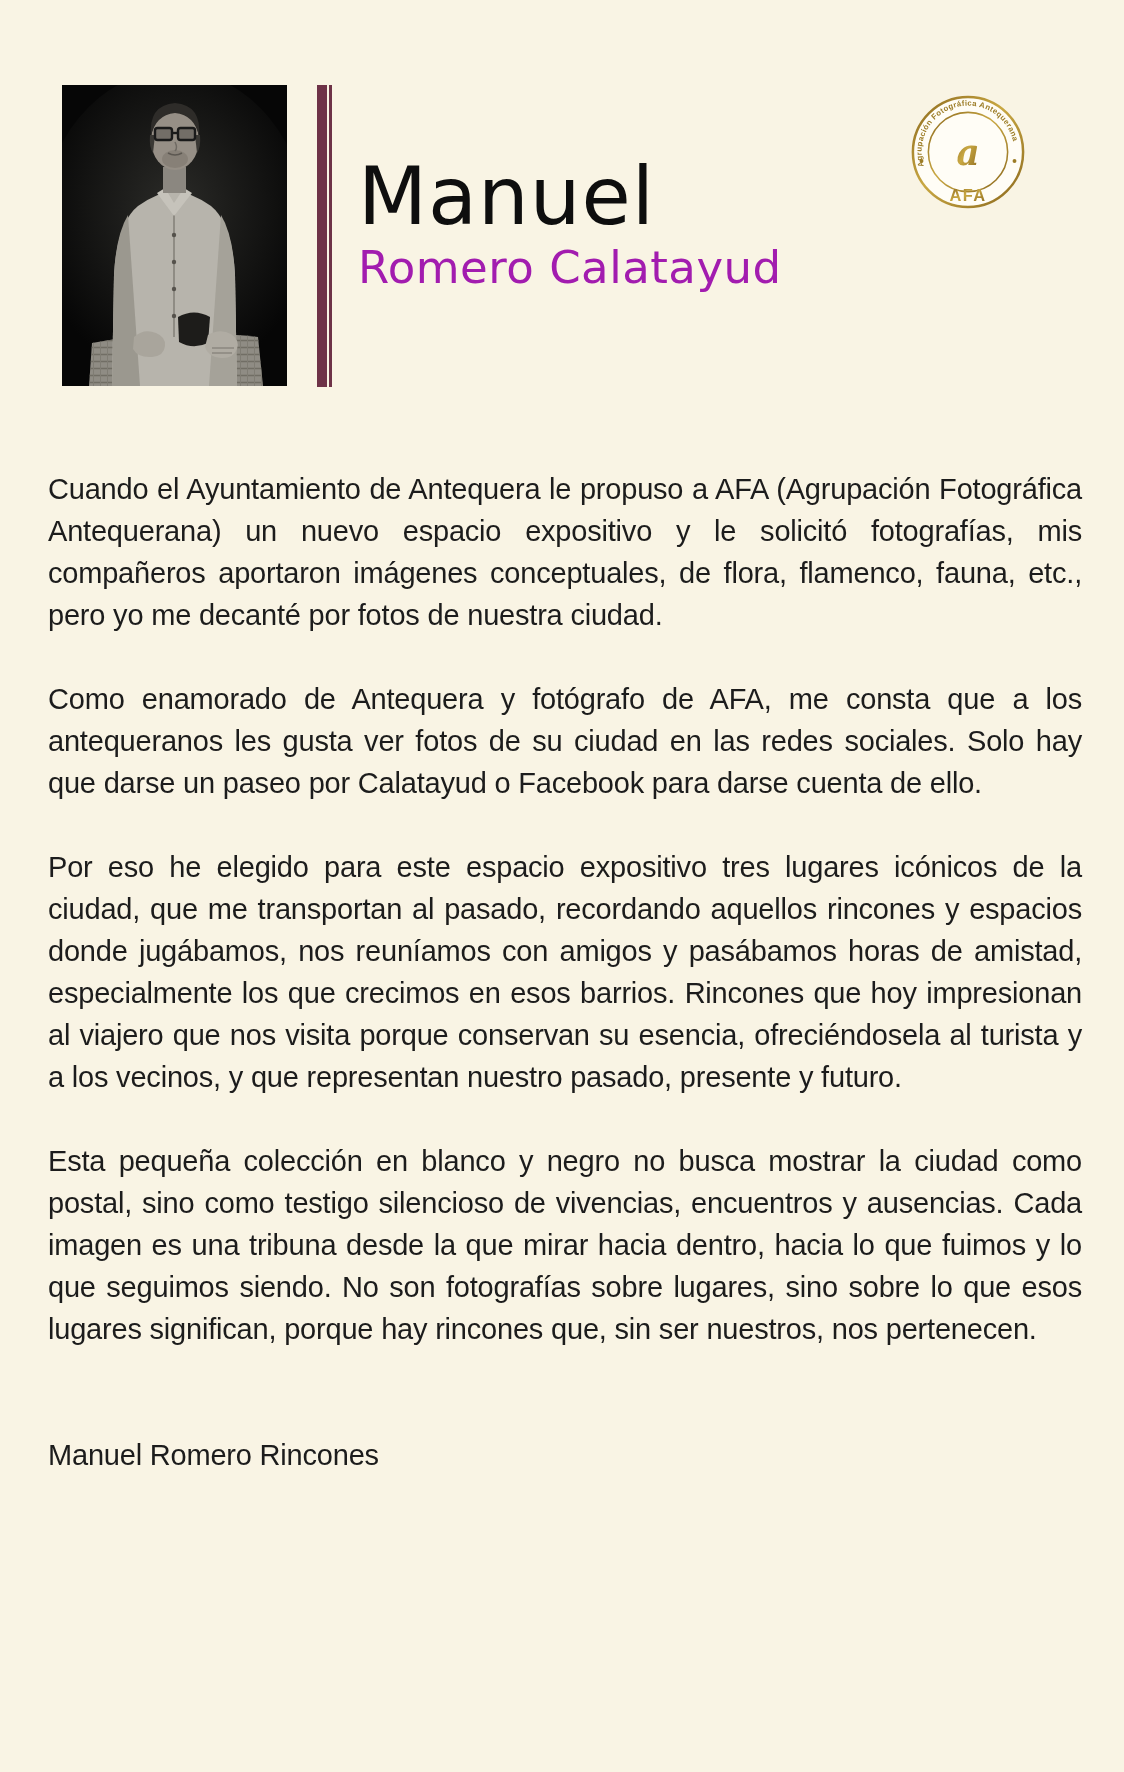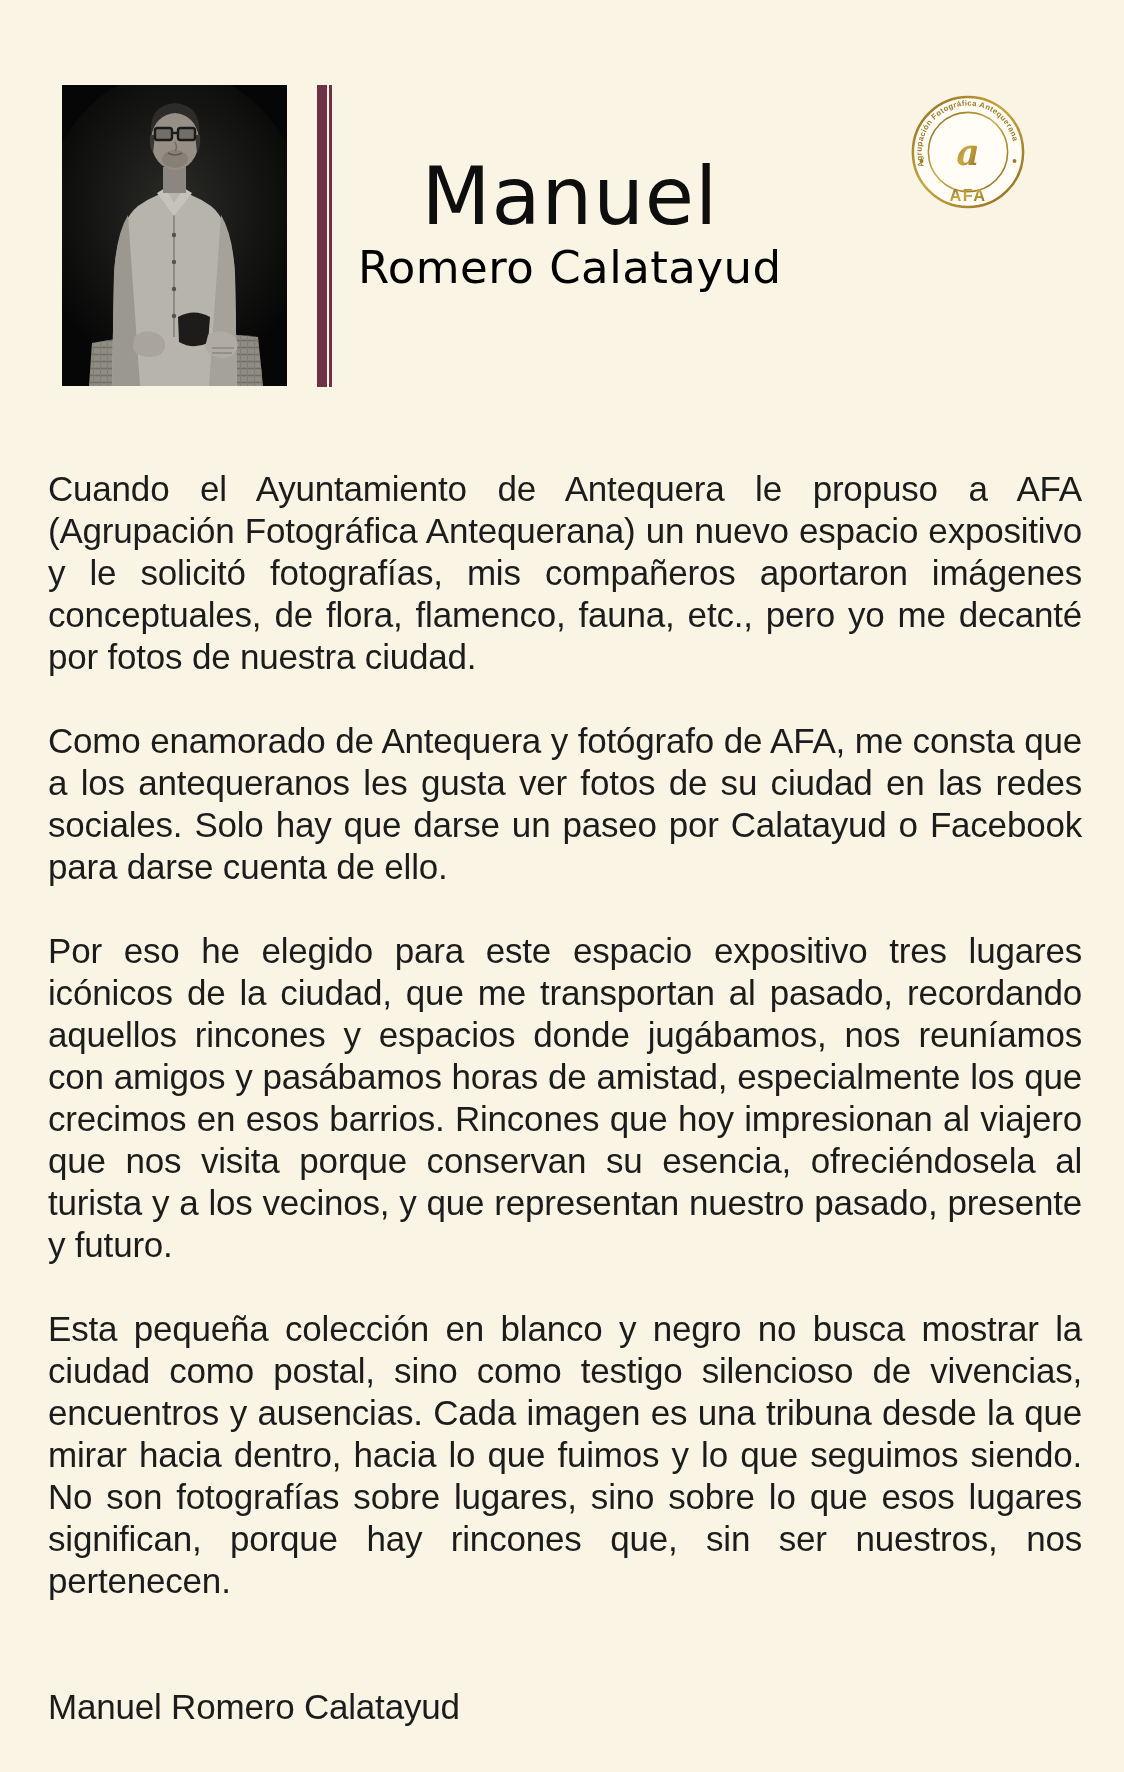--- a/index.html
+++ b/index.html
@@ -25,40 +25,40 @@
     position:absolute;left:329px;top:85px;width:3px;height:302px;
     background:#6e3247;
   }
   .title-block{
     position:absolute;left:358px;top:155px;white-space:nowrap;
   }
   .first-name{
     margin:0;
     font-family:"DejaVu Sans",sans-serif;
     font-size:80px;line-height:84px;font-weight:500;
-    letter-spacing:1px;color:#0e0e0e;text-align:center;
+    letter-spacing:1px;color:#0e0e0e;
   }
   .last-name{
     margin:4px 0 0 0;
     font-family:"DejaVu Sans",sans-serif;
     font-size:45px;line-height:50px;font-weight:400;
-    letter-spacing:0.5px;color:#000000;
+    letter-spacing:0.5px;color:#a21caf;
   }
   .logo{
     position:absolute;left:910px;top:94px;width:116px;height:116px;
   }
   .logo svg{display:block;width:100%;height:100%;}
   
   .body-text{
     position:absolute;left:48px;top:468px;width:1034px;
     color:#1c1c1c;
   }
   .body-text p{
     margin:0 0 42px 0;
-    font-size:35px;line-height:42px;
+    font-size:29px;line-height:42px;
     text-align:justify;
     letter-spacing:-0.2px;
   }
   .signature{
     margin-top:84px !important;
     text-align:left !important;
   }
 </style>
 </head>
 <body>
@@ -155,16 +155,16 @@
       <text x="60" y="73" text-anchor="middle" font-family="DejaVu Serif, serif" font-style="italic" font-weight="bold" font-size="37" fill="url(#gold)">a</text>
       <text x="60" y="111" text-anchor="middle" font-family="Liberation Sans, sans-serif" font-weight="bold" font-size="17" letter-spacing="1.5" fill="url(#gold)">AFA</text>
     </svg>
   </div>
 
   <div class="body-text">
     <p>Cuando el Ayuntamiento de Antequera le propuso a AFA (Agrupación Fotográfica Antequerana) un nuevo espacio expositivo y le solicitó fotografías, mis compañeros aportaron imágenes conceptuales, de flora, flamenco, fauna, etc., pero yo me decanté por fotos de nuestra ciudad.</p>
     <p>Como enamorado de Antequera y fotógrafo de AFA, me consta que a los antequeranos les gusta ver fotos de su ciudad en las redes sociales. Solo hay que darse un paseo por Calatayud o Facebook para darse cuenta de ello.</p>
     <p>Por eso he elegido para este espacio expositivo tres lugares icónicos de la ciudad, que me transportan al pasado, recordando aquellos rincones y espacios donde jugábamos, nos reuníamos con amigos y pasábamos horas de amistad, especialmente los que crecimos en esos barrios. Rincones que hoy impresionan al viajero que nos visita porque conservan su esencia, ofreciéndosela al turista y a los vecinos, y que representan nuestro pasado, presente y futuro.</p>
     <p>Esta pequeña colección en blanco y negro no busca mostrar la ciudad como postal, sino como testigo silencioso de vivencias, encuentros y ausencias. Cada imagen es una tribuna desde la que mirar hacia dentro, hacia lo que fuimos y lo que seguimos siendo. No son fotografías sobre lugares, sino sobre lo que esos lugares significan, porque hay rincones que, sin ser nuestros, nos pertenecen.</p>
-    <p class="signature">Manuel Romero Calatayud</p>
+    <p class="signature">Manuel Romero Rincones</p>
   </div>
 
 </div>
 
 </body></html>

